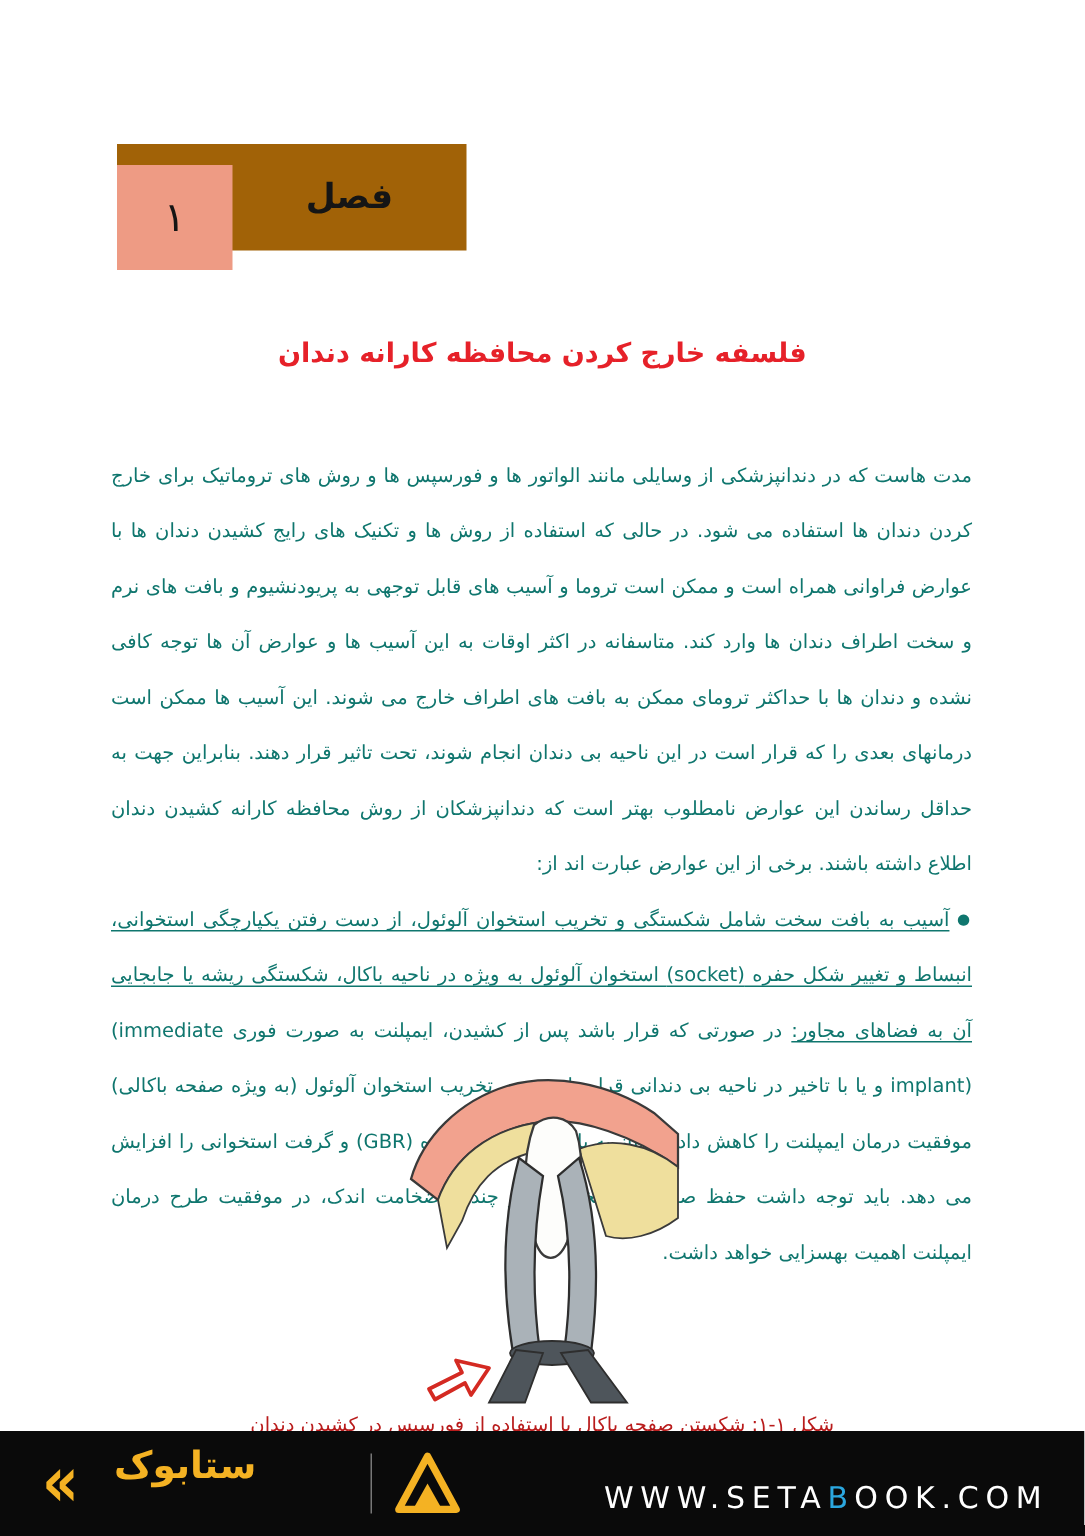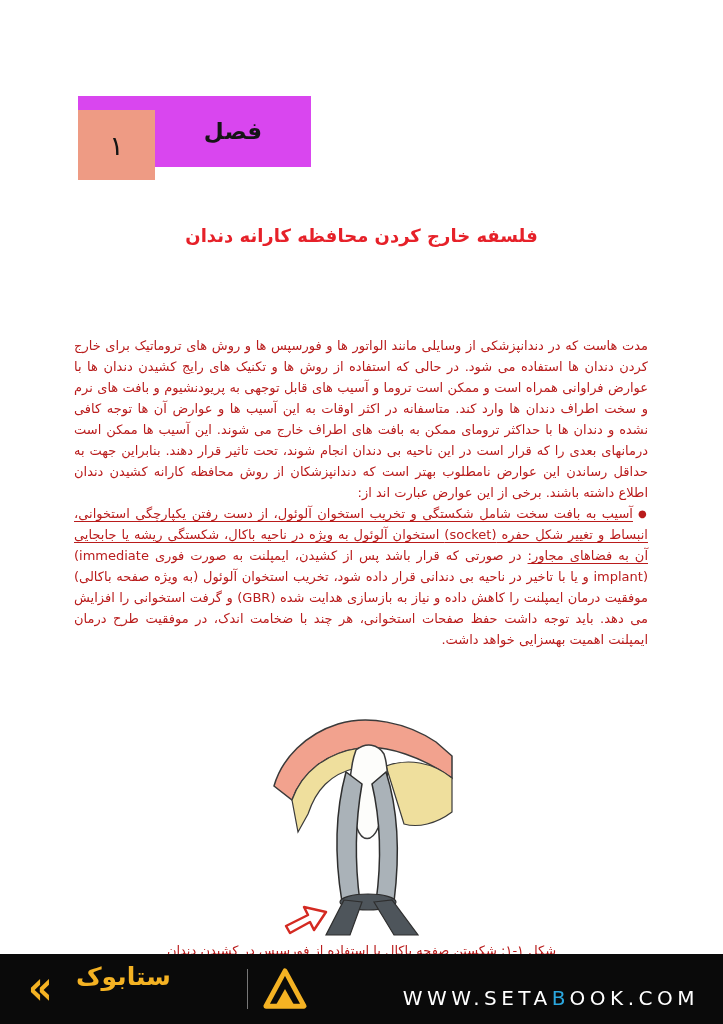--- a/index.html
+++ b/index.html
@@ -7,42 +7,42 @@
   body {
     position:relative;
     background:#ffffff;
     font-family:"DejaVu Sans", sans-serif;
     overflow:hidden;
     color:#141414;
   }
   
   .chapter-big {
     position:absolute; left:78px; top:96px; width:233px; height:71px;
-    background:#d946ef;
+    background:#a16207;
   }
   .chapter-big .chapter-label {
     position:absolute; left:77px; right:0; top:50%; transform:translateY(-52%);
     text-align:center; font-weight:bold; font-size:23px; color:#151515;
   }
   .chapter-small {
     position:absolute; left:78px; top:110px; width:77px; height:70px;
     background:#ee9b84; display:flex; align-items:center; justify-content:center;
     font-size:27px; color:#151515;
   }
   
   .page-title {
     position:absolute; top:225px; left:0; width:100%;
     text-align:center; direction:rtl;
     color:#e62129; font-size:18px; font-weight:bold;
   }
   
   .body-text {
     position:absolute; top:299px; right:75px; left:74px;
     direction:rtl; text-align:justify;
-    font-size:13px; line-height:21px; color:#b91c1c;margin-top:36px;
+    font-size:13px; line-height:37px; color:#0f766e;
   }
   .body-text p { margin:0; }
   .bullet-marker { font-size:10px; margin-left:5px; vertical-align:1px; }
   .ul {
     text-decoration:underline;
     text-decoration-thickness:1px;
     text-underline-offset:3px;
   }
   
   .figure-wrap {

